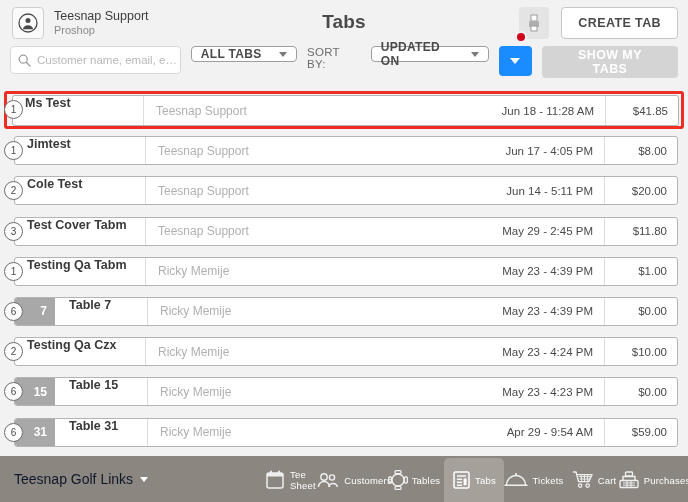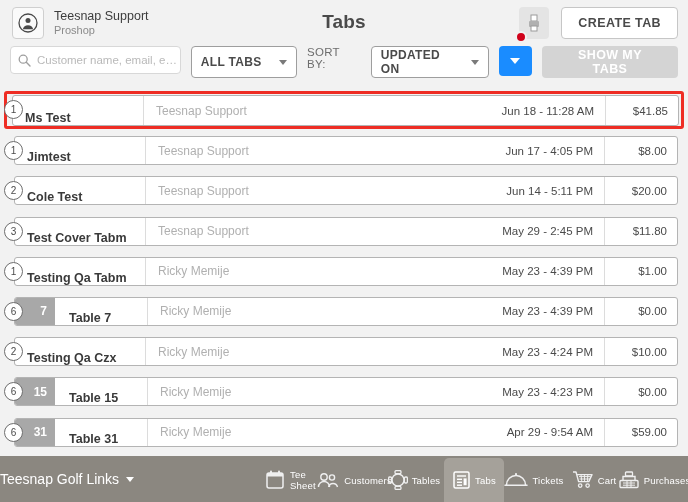--- a/index.html
+++ b/index.html
@@ -66,21 +66,21 @@
   }
   .search-icon { position: absolute; left: 7px; top: 6px; }
   .search-input {
     border: none; outline: none; width: 140px; height: 24px;
     font-size: 11.5px; color: #555; background: transparent;
     font-family: "Liberation Sans", sans-serif;
   }
   .search-input::placeholder { color: #b9b9b9; }
 
   .select-box {
-    height: 32px; background: #fff; border: 1px solid #9e9e9e; border-radius: 4px;
+    height: 16px; background: #fff; border: 1px solid #9e9e9e; border-radius: 4px;
     display: flex; align-items: center; justify-content: space-between;
     padding: 0 9px; cursor: pointer;
   }
   .select-box .sel-label { font-size: 12px; font-weight: bold; color: #4a4a4a; letter-spacing: .3px; }
   .caret-dk { width: 0; height: 0; border-left: 4px solid transparent; border-right: 4px solid transparent; border-top: 5px solid #7a7a7a; margin-left: 14px; }
   #all-tabs-select { width: 108px; }
   #sort-select { width: 120px; }
 
   .sort-label { font-size: 11.5px; font-weight: normal; color: #6d6d6d; letter-spacing: .3px; }
 
@@ -129,40 +129,40 @@
     padding-right: 8px; padding-left: 18px;
     font-size: 12px; font-weight: bold; color: #ffffff;
     flex: 0 0 auto;
   }
   .cell-name {
     font-size: 12.5px; font-weight: bold; color: #3a3a3a;
     padding-left: 12px; white-space: nowrap;
   }
   .row.has-chip .cell-name { padding-left: 14px; }
   .divider { width: 1px; height: 100%; background: #dcdcdc; flex: 0 0 auto; }
-  .name-col { display: flex; align-items: flex-end; height: 100%; width: 130px; flex: 0 0 auto; }
+  .name-col { display: flex; align-items: flex-start; height: 100%; width: 130px; flex: 0 0 auto; }
   .row.has-chip .name-col { width: 132px; }
   .cell-owner {
     font-size: 12px; color: #b0b0b0; padding-left: 12px; flex: 1 1 auto; white-space: nowrap;
   }
   .cell-date {
     font-size: 11.5px; color: #4a4a4a; padding-right: 11px; white-space: nowrap; text-align: right;
   }
   .cell-amount {
     font-size: 11.5px; color: #4a4a4a; width: 72px; text-align: right;
     padding-right: 10px; white-space: nowrap; flex: 0 0 auto;
   }
 
   
   .bottomnav {
     position: absolute; bottom: 0; left: 0; width: 688px; height: 46px;
     background: #8b8780; display: flex; align-items: center;
   }
   .course-name {
-    font-size: 14px; color: #ffffff; display: flex; align-items: center; gap: 7px;
+    padding-left: 14px; font-size: 14px; color: #0f172a; display: flex; align-items: center; gap: 7px;
     cursor: pointer;
   }
   .caret-course { width: 0; height: 0; border-left: 4px solid transparent; border-right: 4px solid transparent; border-top: 5px solid #ffffff; }
   .nav-items { margin-left: auto; display: flex; align-items: flex-end; height: 100%; padding-right: 4px; }
   .nav-item {
     width: 60px; height: 44px; display: flex; 
     align-items: center; justify-content: center; gap: 4px; cursor: pointer;
     border-radius: 5px 5px 0 0;
   }
   .nav-item.active { background: #a5a19a; }

